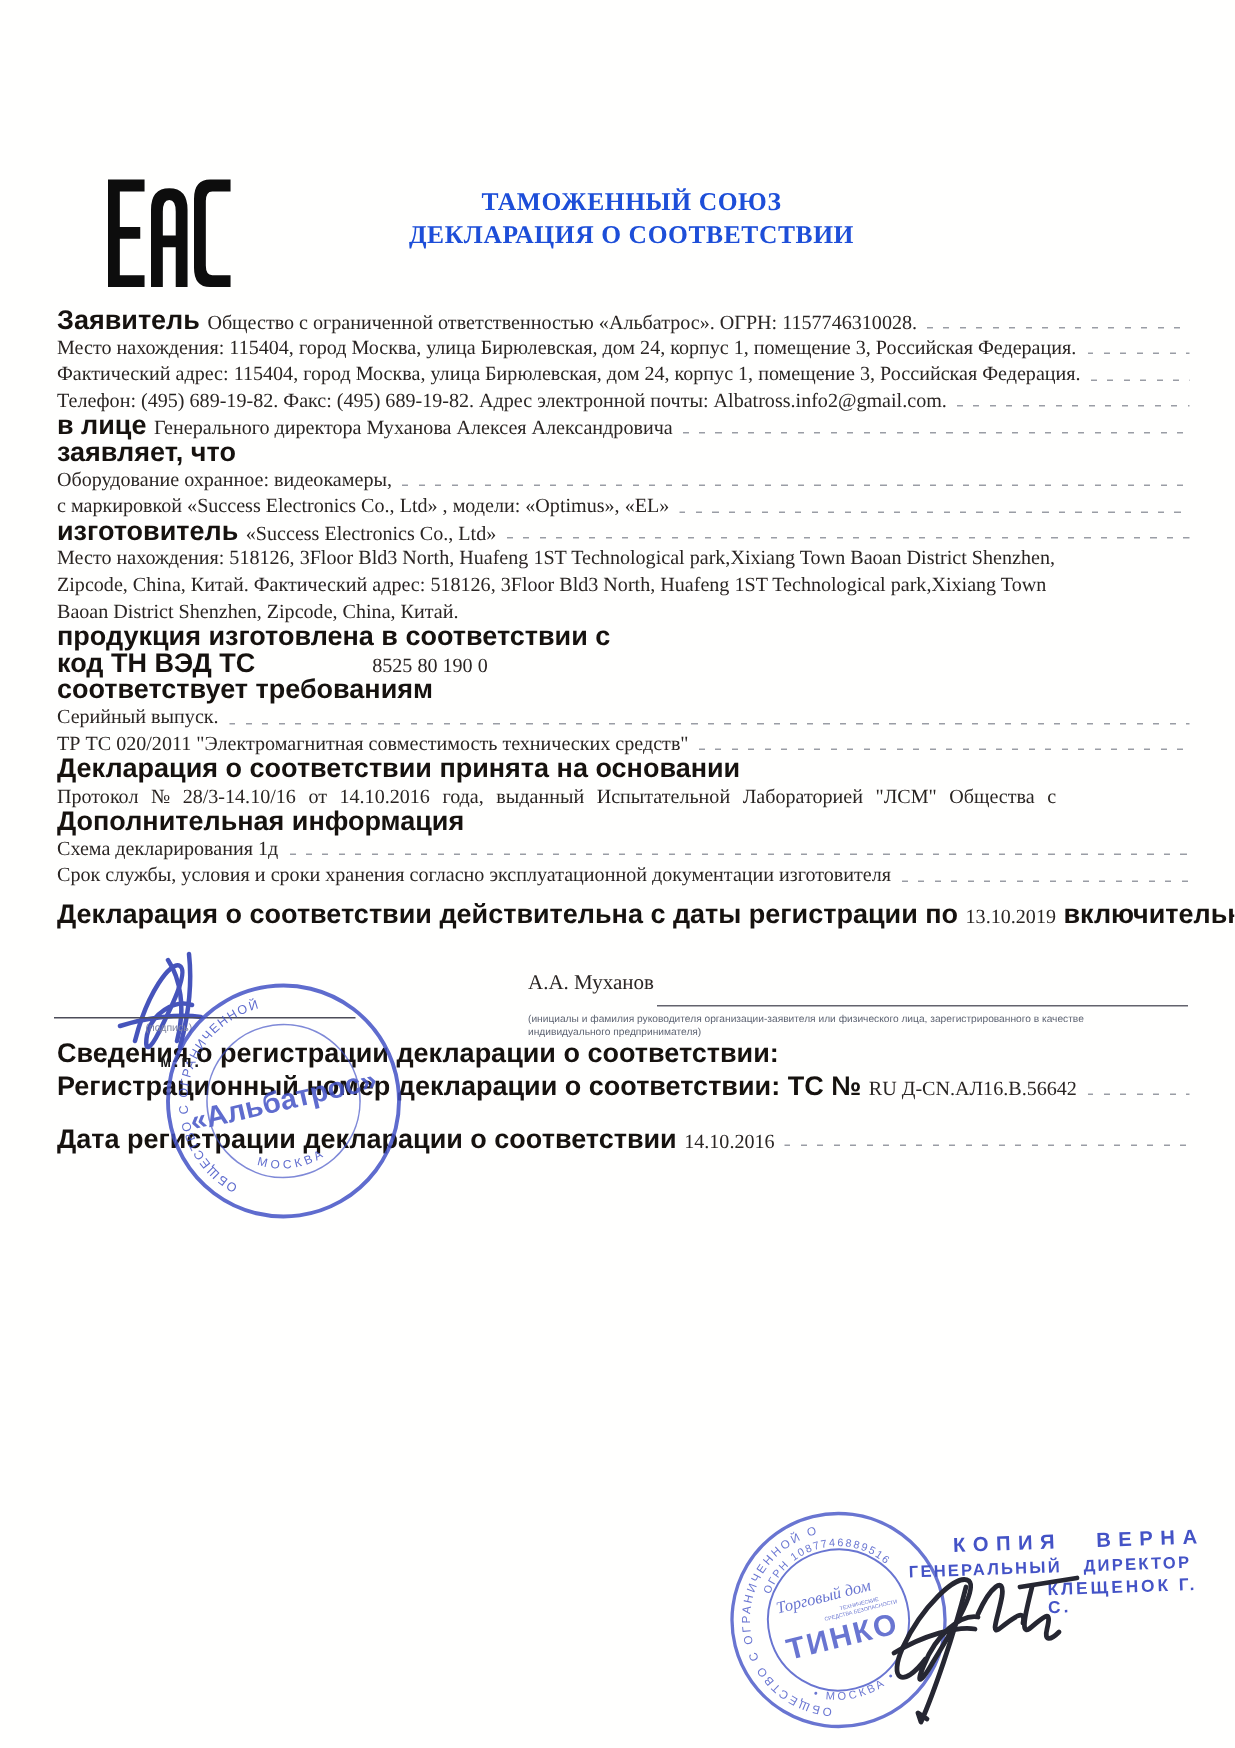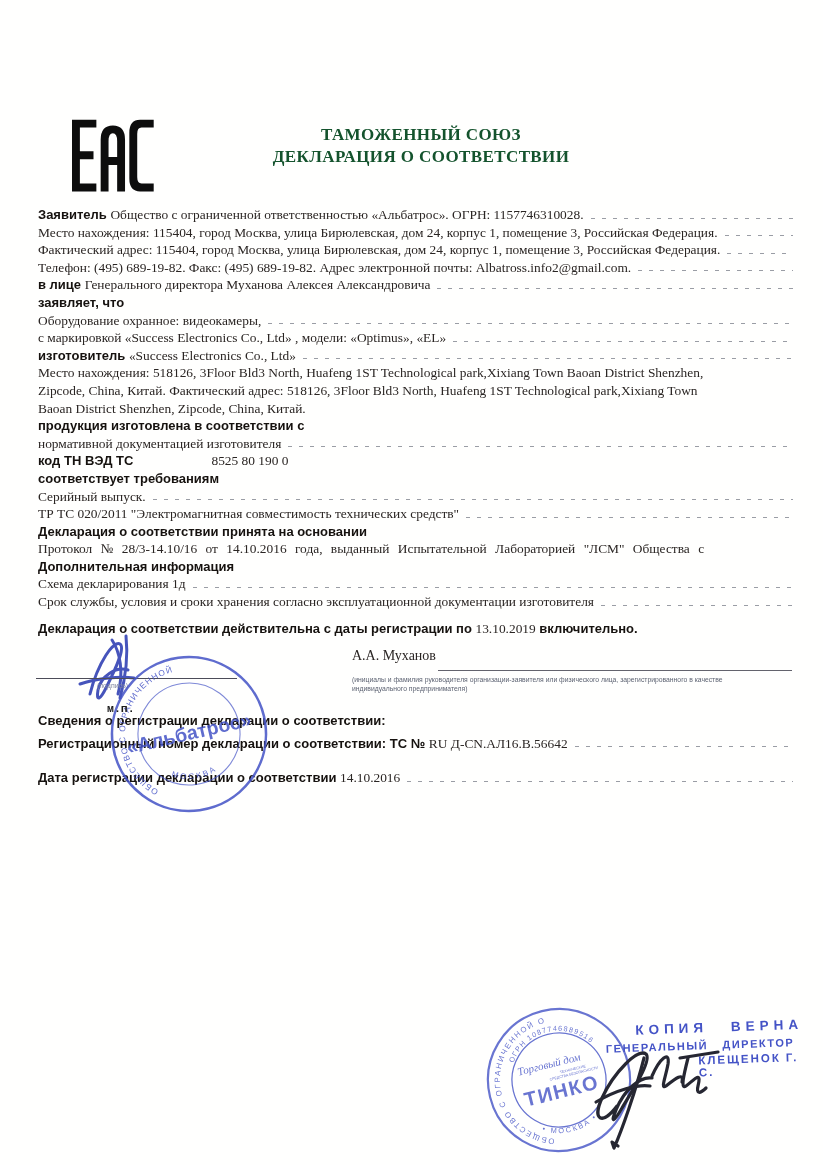--- a/index.html
+++ b/index.html
@@ -5,27 +5,27 @@
   html,body{margin:0;padding:0;background:#ffffff;}
   .page{
     position:relative;width:823px;height:1165px;background:#fffffe;overflow:hidden;
     font-family:"Liberation Serif",serif;color:#23201d;
   }
   
   .eac-logo{position:absolute;left:72px;top:114px;width:86px;height:86px;}
   .doc-title{
     position:absolute;top:124px;left:0;right:0;text-align:center;
     font-family:"Liberation Serif",serif;font-weight:bold;font-size:17px;line-height:22px;
-    color:#14532d;letter-spacing:.4px;padding-left:19px;
+    color:#1d4ed8;letter-spacing:.4px;padding-left:19px;
   }
   
   .doc-body{position:absolute;left:38px;top:205px;width:757px;}
   .row{display:flex;align-items:baseline;height:17.6px;line-height:17.6px;white-space:nowrap;}
   .row .text{white-space:nowrap;}
-  .b{font-family:"Liberation Sans",sans-serif;font-weight:bold;font-size:13px;color:#16120f;}
+  .b{font-family:"Liberation Sans",sans-serif;font-weight:bold;font-size:18px;color:#16120f;}
   .r{font-family:"Liberation Serif",serif;font-size:13.4px;color:#2a2523;}
   .tab{margin-left:78px;margin-top:20px;}
   .just .r{word-spacing:5px;}
   .mt8{margin-top:9px;}
   .mt103{margin-top:75px;}
   .mt5{margin-top:5px;}
   .mt3{margin-top:17px;}
   .dots{flex:1;height:1px;align-self:flex-end;margin:0 2px 4px 7px;
     background-image:repeating-linear-gradient(90deg,#9a9da5 0 4px,transparent 4px 11px);}
   
@@ -117,24 +117,20 @@
       <div class="row">
         <span class="text"><span class="r">Zipcode, China, Китай. Фактический адрес: 518126, 3Floor Bld3 North, Huafeng 1ST Technological park,Xixiang Town</span></span>
       </div>
       <div class="row">
         <span class="text"><span class="r">Baoan District Shenzhen, Zipcode, China, Китай.</span></span>
       </div>
       <div class="row">
         <span class="text"><span class="b">продукция изготовлена в соответствии с</span></span>
       </div>
       <div class="row">
-        <span class="text"><span class="r">нормативной документацией изготовителя</span></span>
-        <span class="dots"></span>
-      </div>
-      <div class="row">
         <span class="text"><span class="b">код ТН ВЭД ТС</span><span class="r tab">8525 80 190 0</span></span>
       </div>
       <div class="row">
         <span class="text"><span class="b">соответствует требованиям</span></span>
       </div>
       <div class="row">
         <span class="text"><span class="r">Серийный выпуск.</span></span>
         <span class="dots"></span>
       </div>
       <div class="row">

